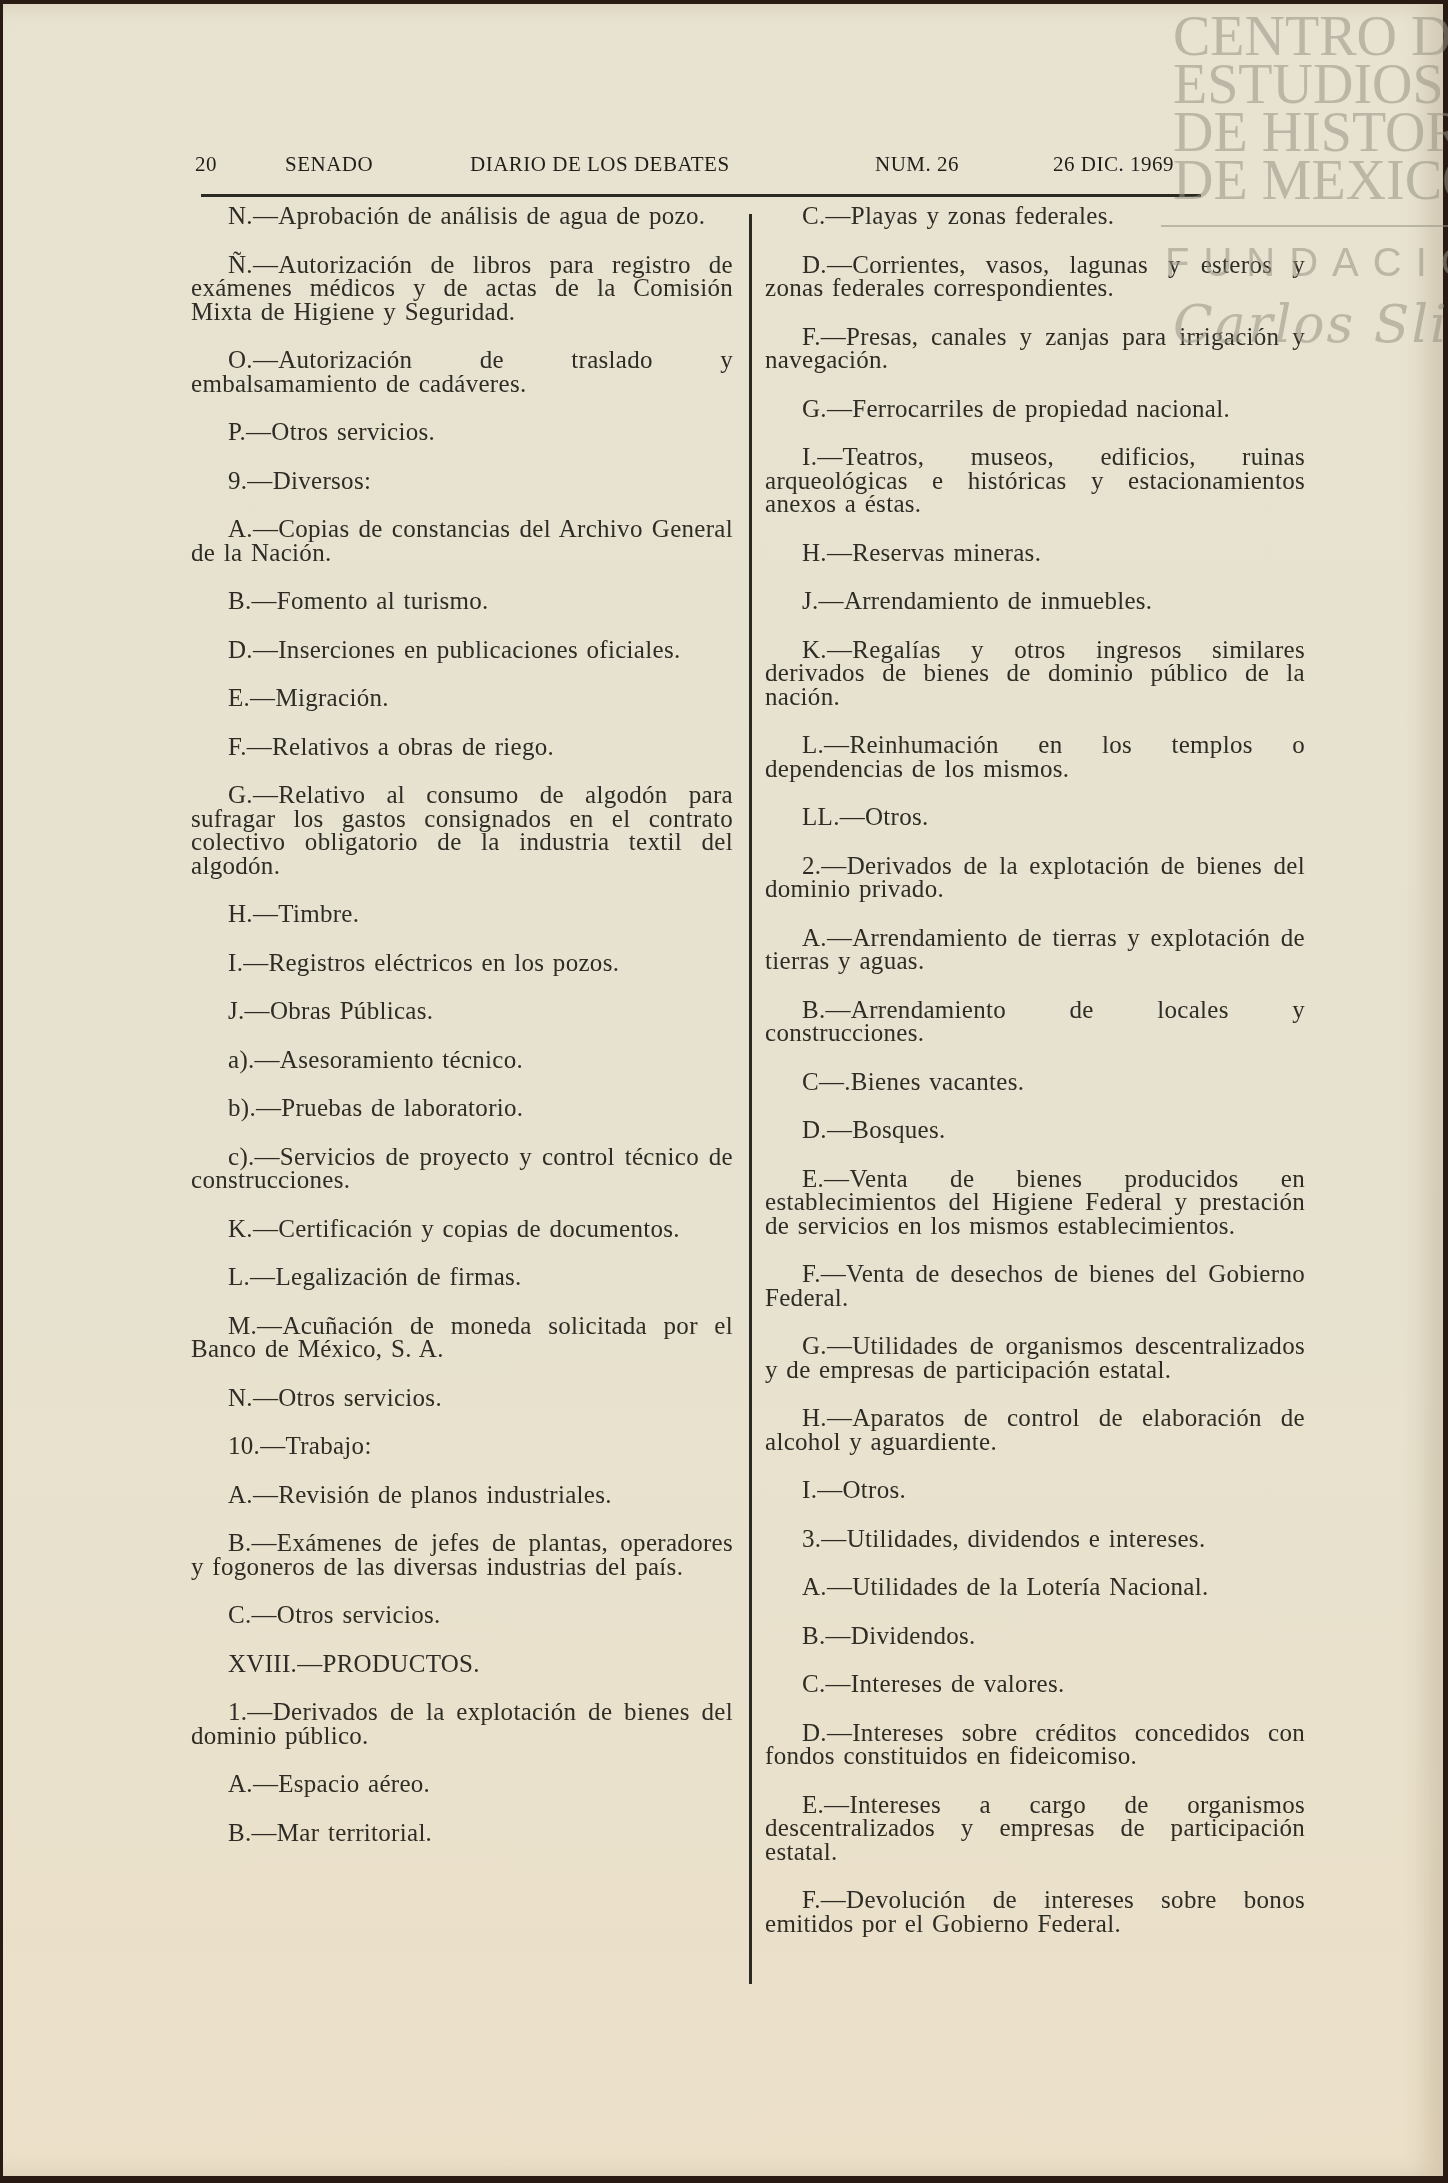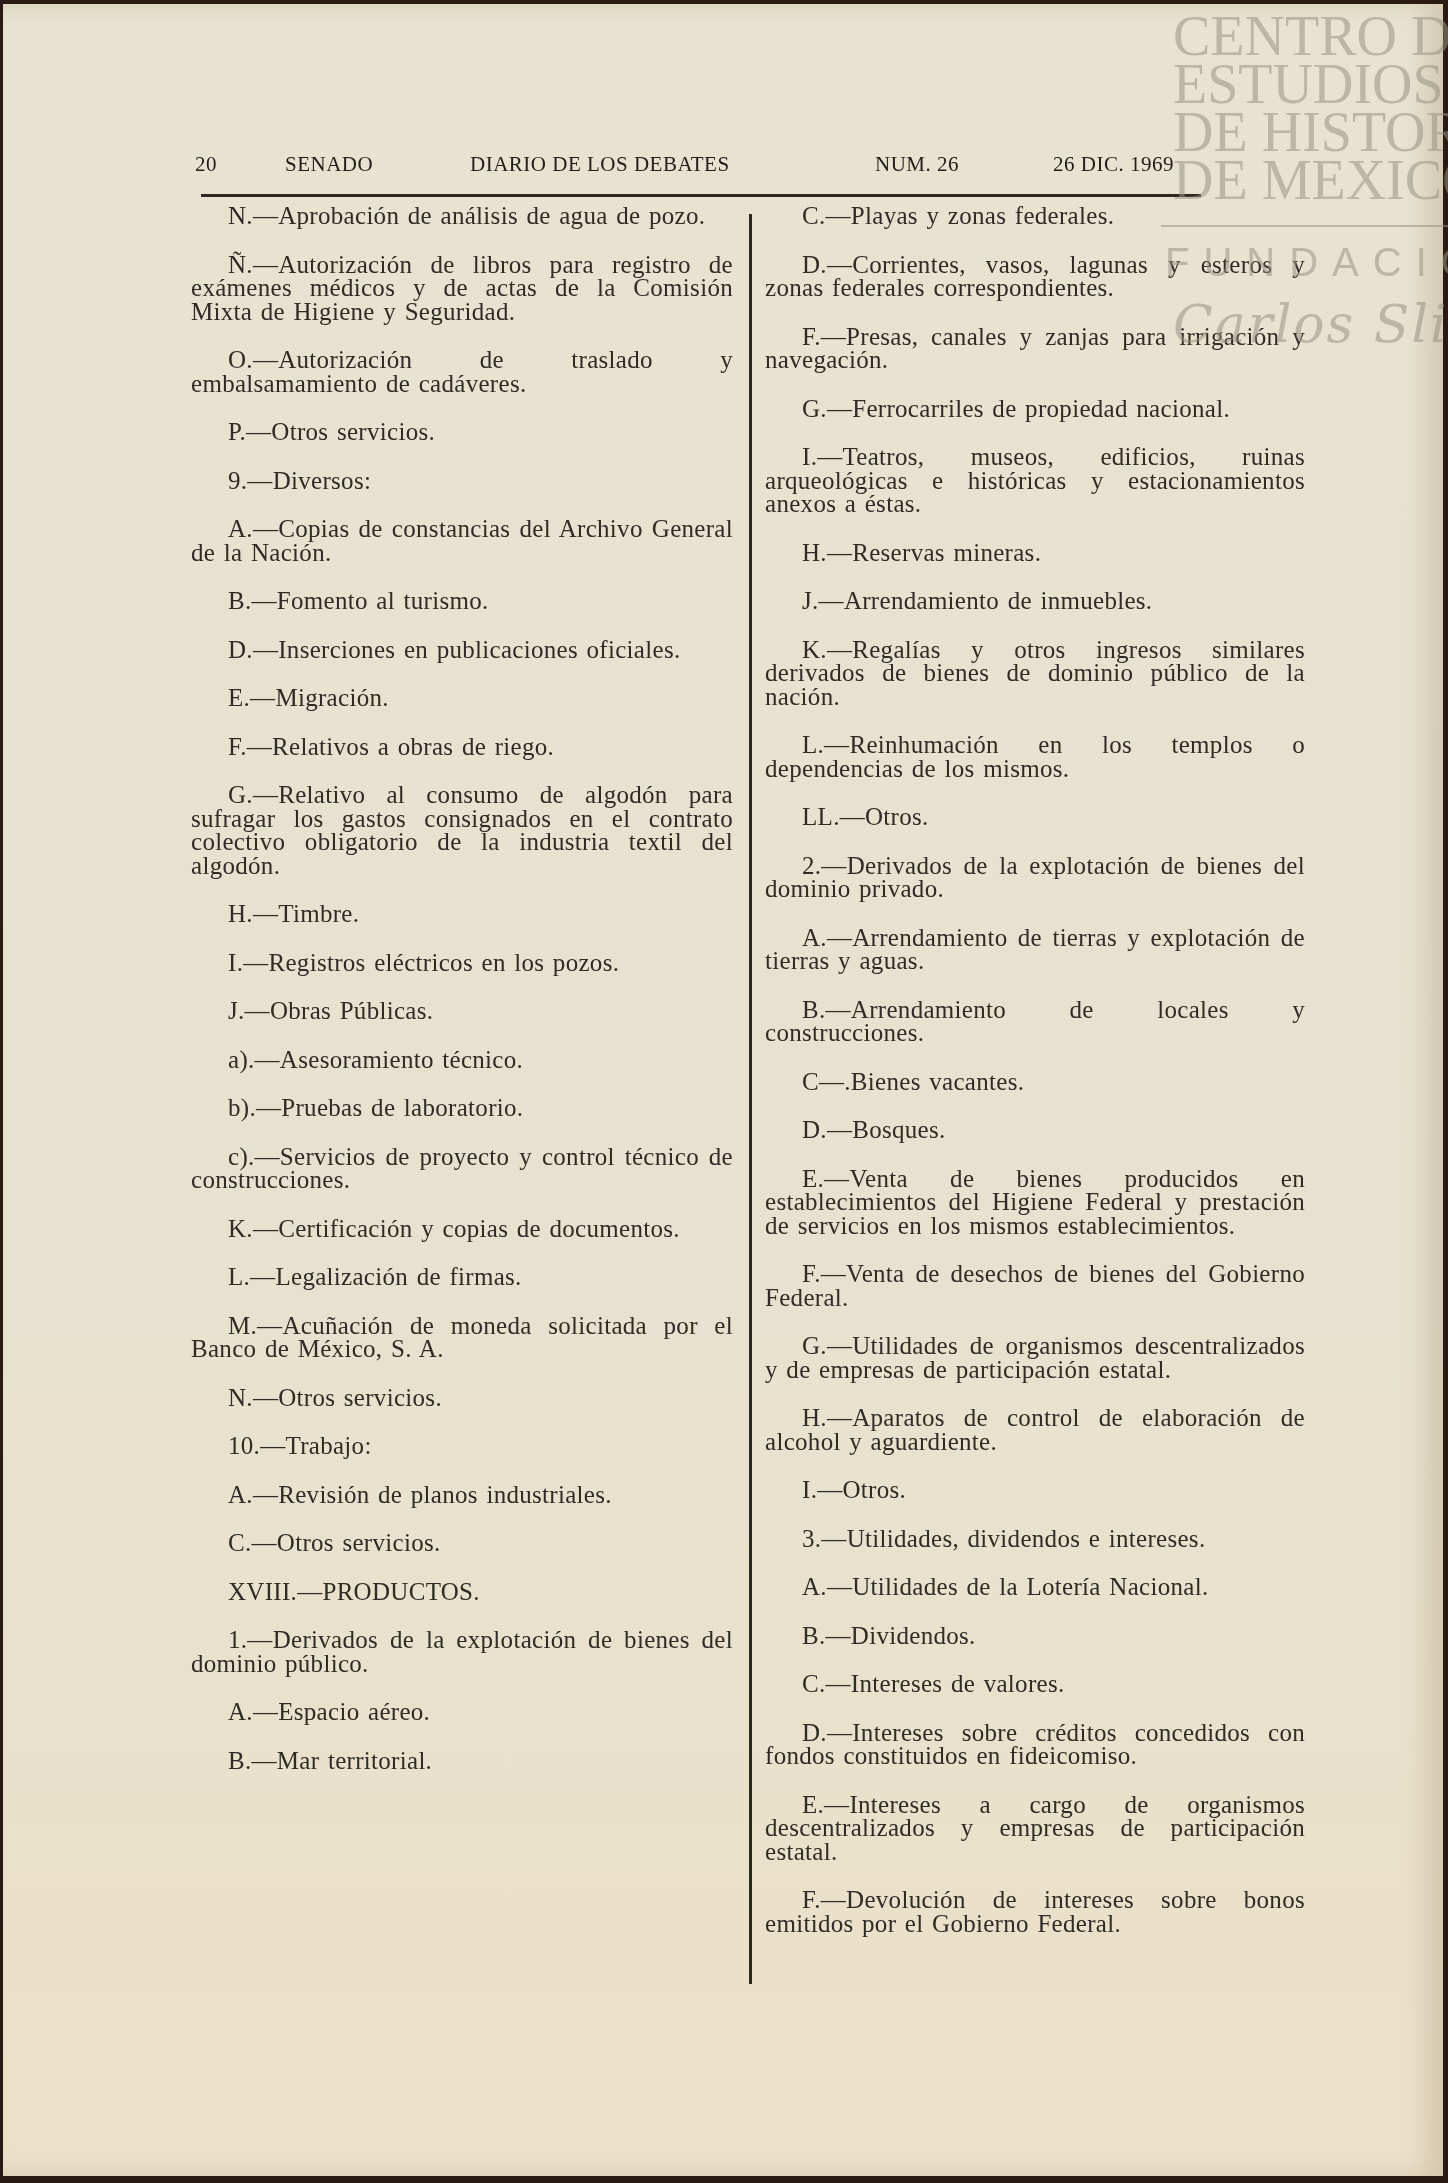--- a/index.html
+++ b/index.html
@@ -80,20 +80,21 @@
       <p class="para">J.—Obras Públicas.</p>
       <p class="para">a).—Asesoramiento técnico.</p>
       <p class="para">b).—Pruebas de laboratorio.</p>
       <p class="para">c).—Servicios de proyecto y control técnico de construcciones.</p>
       <p class="para">K.—Certificación y copias de documentos.</p>
       <p class="para">L.—Legalización de firmas.</p>
       <p class="para">M.—Acuñación de moneda solicitada por el Banco de México, S. A.</p>
       <p class="para">N.—Otros servicios.</p>
       <p class="para">10.—Trabajo:</p>
       <p class="para">A.—Revisión de planos industriales.</p>
+      <p class="para">B.—Exámenes de jefes de plantas, operadores y fogoneros de las diversas industrias del país.</p>
       <p class="para">C.—Otros servicios.</p>
       <p class="para">XVIII.—PRODUCTOS.</p>
       <p class="para">1.—Derivados de la explotación de bienes del dominio público.</p>
       <p class="para">A.—Espacio aéreo.</p>
       <p class="para">B.—Mar territorial.</p>
     </div>
   <div class="col-divider"></div>
   <div class="column col-right" id="col-right">
       <p class="para">C.—Playas y zonas federales.</p>
       <p class="para">D.—Corrientes, vasos, lagunas y esteros y zonas federales correspondientes.</p>

